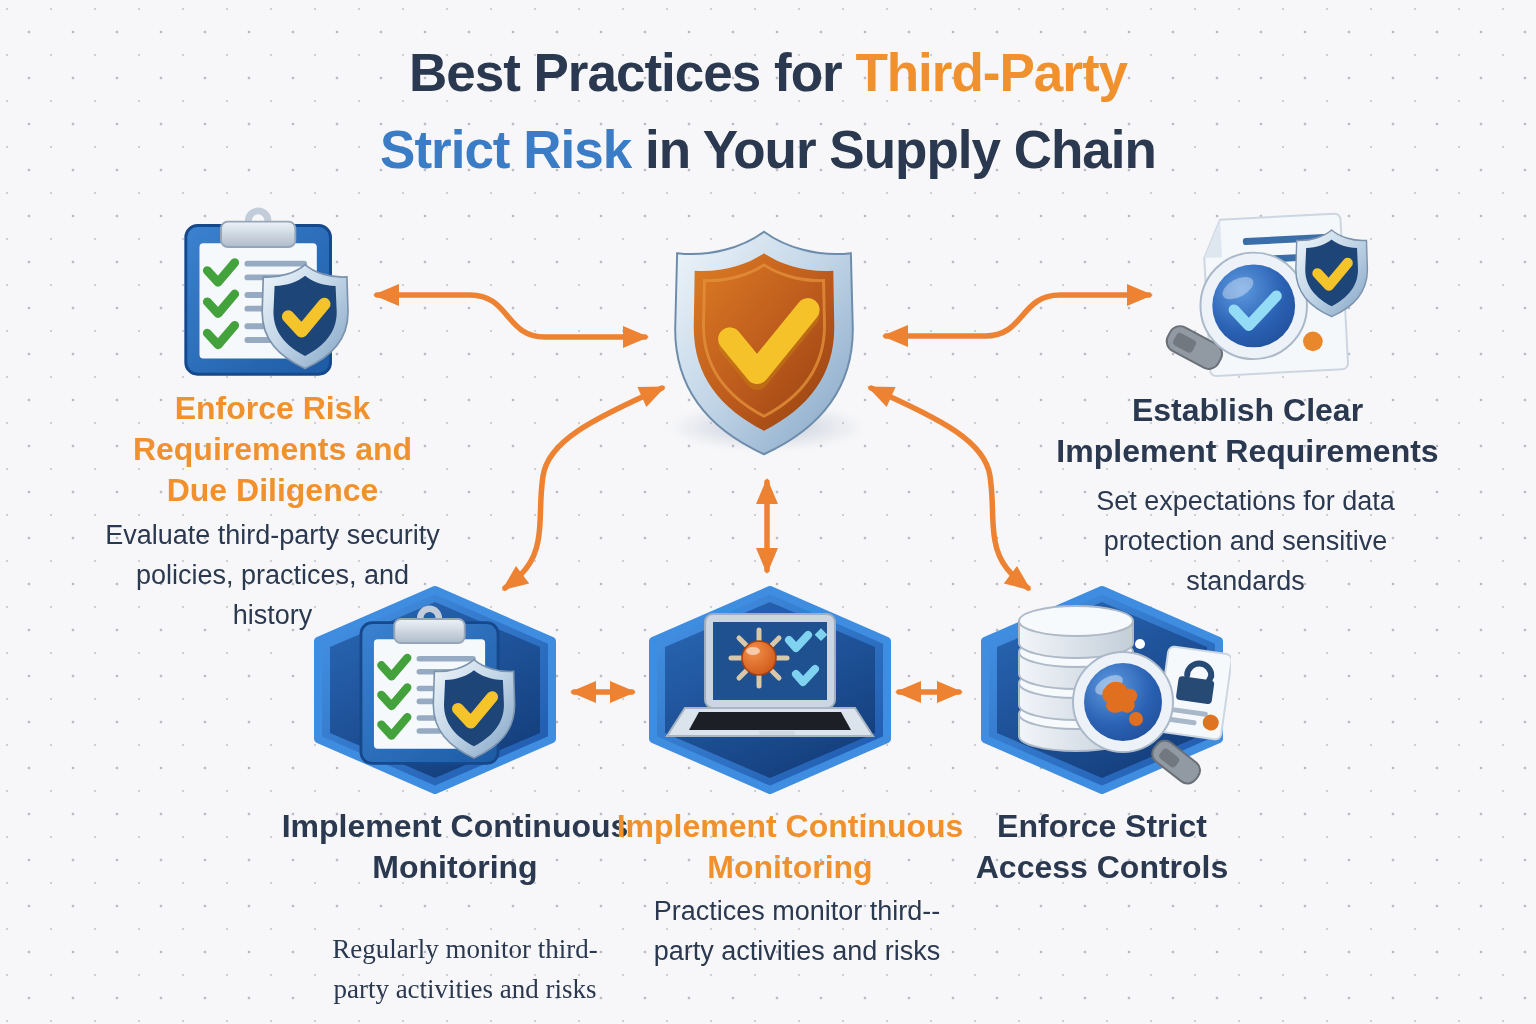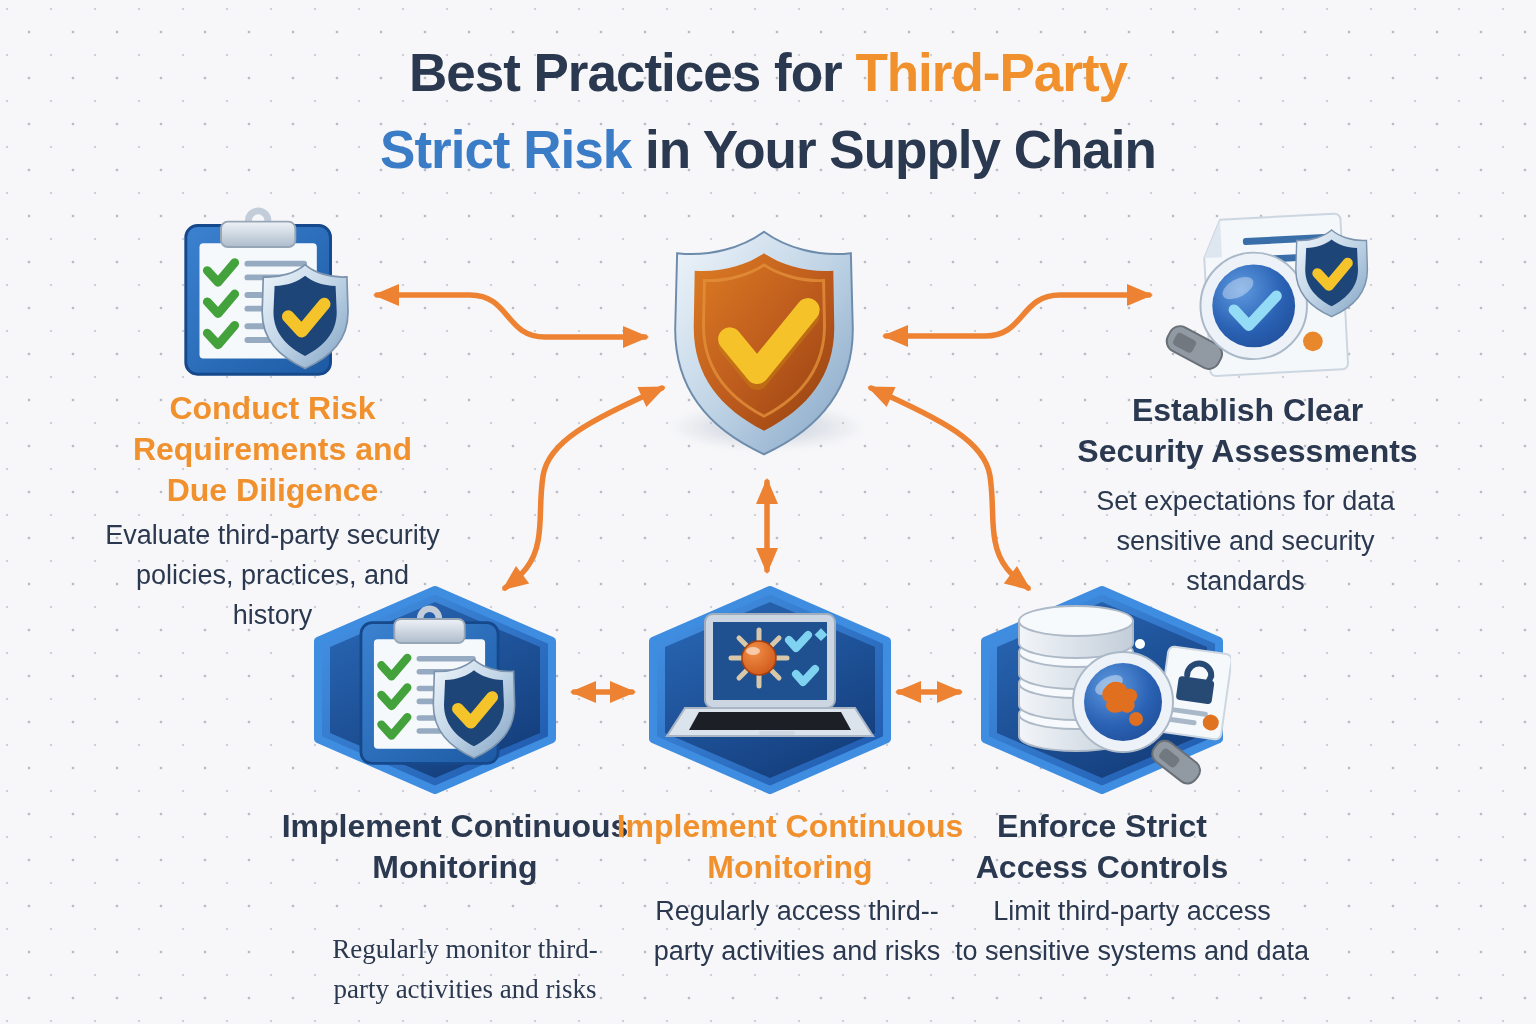--- a/index.html
+++ b/index.html
@@ -183,40 +183,40 @@
     <path d="M115,34 C132,46 159,54 186,52 L187,110 C187,160 160,193 115,216 C70,193 43,160 43,110 L44,52 C71,54 98,46 115,34 Z" fill="url(#gOrangeIn)"></path>
     <path d="M115,46 C130,56 153,63 176,62 L177,108 C177,152 153,181 115,201 C77,181 53,152 53,108 L54,62 C77,63 100,56 115,46 Z" fill="none" stroke="#e2903a" stroke-width="3" opacity=".8"></path>
     <path d="M80,128 L108,162 L160,98" stroke="#c8860f" stroke-width="24" fill="none" stroke-linecap="round" stroke-linejoin="round" opacity=".45"></path>
     <path d="M80,122 L108,156 L160,92" stroke="#f6c22a" stroke-width="24" fill="none" stroke-linecap="round" stroke-linejoin="round"></path>
   </svg>
 
   <svg class="abs" id="tl-icon" width="186" height="176">
     <use href="#sym-clipboard" width="186" height="176"></use>
   </svg>
   <div class="abs h" id="tl-title">
-    <div>Conduct Risk</div>
+    <div>Enforce Risk</div>
     <div>Requirements and</div>
     <div>Due Diligence</div>
   </div>
   <div class="abs p" id="tl-desc">
     <div>Evaluate third-party security</div>
     <div>policies, practices, and</div>
     <div>history</div>
   </div>
 
   <svg class="abs" id="tr-icon" width="212" height="188">
     <use href="#sym-doc-mag" width="212" height="188"></use>
   </svg>
   <div class="abs h" id="tr-title">
     <div>Establish Clear</div>
-    <div>Security Assessments</div>
+    <div>Implement Requirements</div>
   </div>
   <div class="abs p" id="tr-desc">
     <div>Set expectations for data</div>
-    <div>sensitive and security</div>
+    <div>protection and sensitive</div>
     <div>standards</div>
   </div>
 
   <svg class="abs" id="hex-left" width="258" height="212">
     <use href="#sym-hexagon" width="258" height="212"></use>
     <use href="#sym-clipboard" x="42" y="20" width="176" height="167"></use>
   </svg>
   <div class="abs h" id="bl-title">
     <div>Implement Continuous</div>
     <div>Monitoring</div>
@@ -249,21 +249,21 @@
     <rect x="176" y="46" width="9" height="9" fill="#7fd2f0" transform="rotate(45 180 50)"></rect>
     <path d="M44,124 L214,124 L232,152 L26,152 Z" fill="#dbe3ec" stroke="#a9b5c3" stroke-width="2"></path>
     <path d="M58,128 L200,128 L210,146 L48,146 Z" fill="#1c2026"></path>
     <rect x="118" y="147" width="36" height="4" rx="2" fill="#cfd8e2"></rect>
   </svg>
   <div class="abs h" id="bc-title">
     <div>Implement Continuous</div>
     <div>Monitoring</div>
   </div>
   <div class="abs p" id="bc-desc">
-    <div>Regularly access third--</div>
+    <div>Practices monitor third--</div>
     <div>party activities and risks</div>
   </div>
 
   <svg class="abs" id="hex-right" width="258" height="212" viewBox="0 0 258 212">
     <use href="#sym-hexagon" width="258" height="212"></use>
     <g stroke="#aeb9c8" stroke-width="2">
       <g transform="translate(46,130)">
           <path d="M0,0 v22 a57,15 0 0 0 114,0 v-22" fill="url(#gCyl)"></path>
           <ellipse cx="57" cy="0" rx="57" ry="15" fill="#f7fafc"></ellipse>
         </g>
@@ -296,18 +296,14 @@
     <circle cx="150" cy="118" r="50" fill="#edf2f8" stroke="#aab8c8" stroke-width="2"></circle>
     <circle cx="150" cy="118" r="39" fill="url(#gLens)"></circle>
     <ellipse cx="136" cy="101" rx="15" ry="8" fill="#ffffff" opacity=".4" transform="rotate(-28 136 101)"></ellipse>
     <path d="M132,104 c6,-10 20,-7 22,1 c9,-2 14,7 7,13 c3,7 -5,14 -12,9 c-10,5 -19,-2 -15,-9 c-7,-3 -5,-12 -2,-14 z" fill="#e0701f"></path>
     <circle cx="163" cy="135" r="7" fill="#e0701f"></circle>
   </svg>
   <div class="abs h" id="br-title">
     <div>Enforce Strict</div>
     <div>Access Controls</div>
   </div>
-  <div class="abs p" id="br-desc">
-    <div>Limit third-party access</div>
-    <div>to sensitive systems and data</div>
-  </div>
 
 </div>
 
 </body></html>

